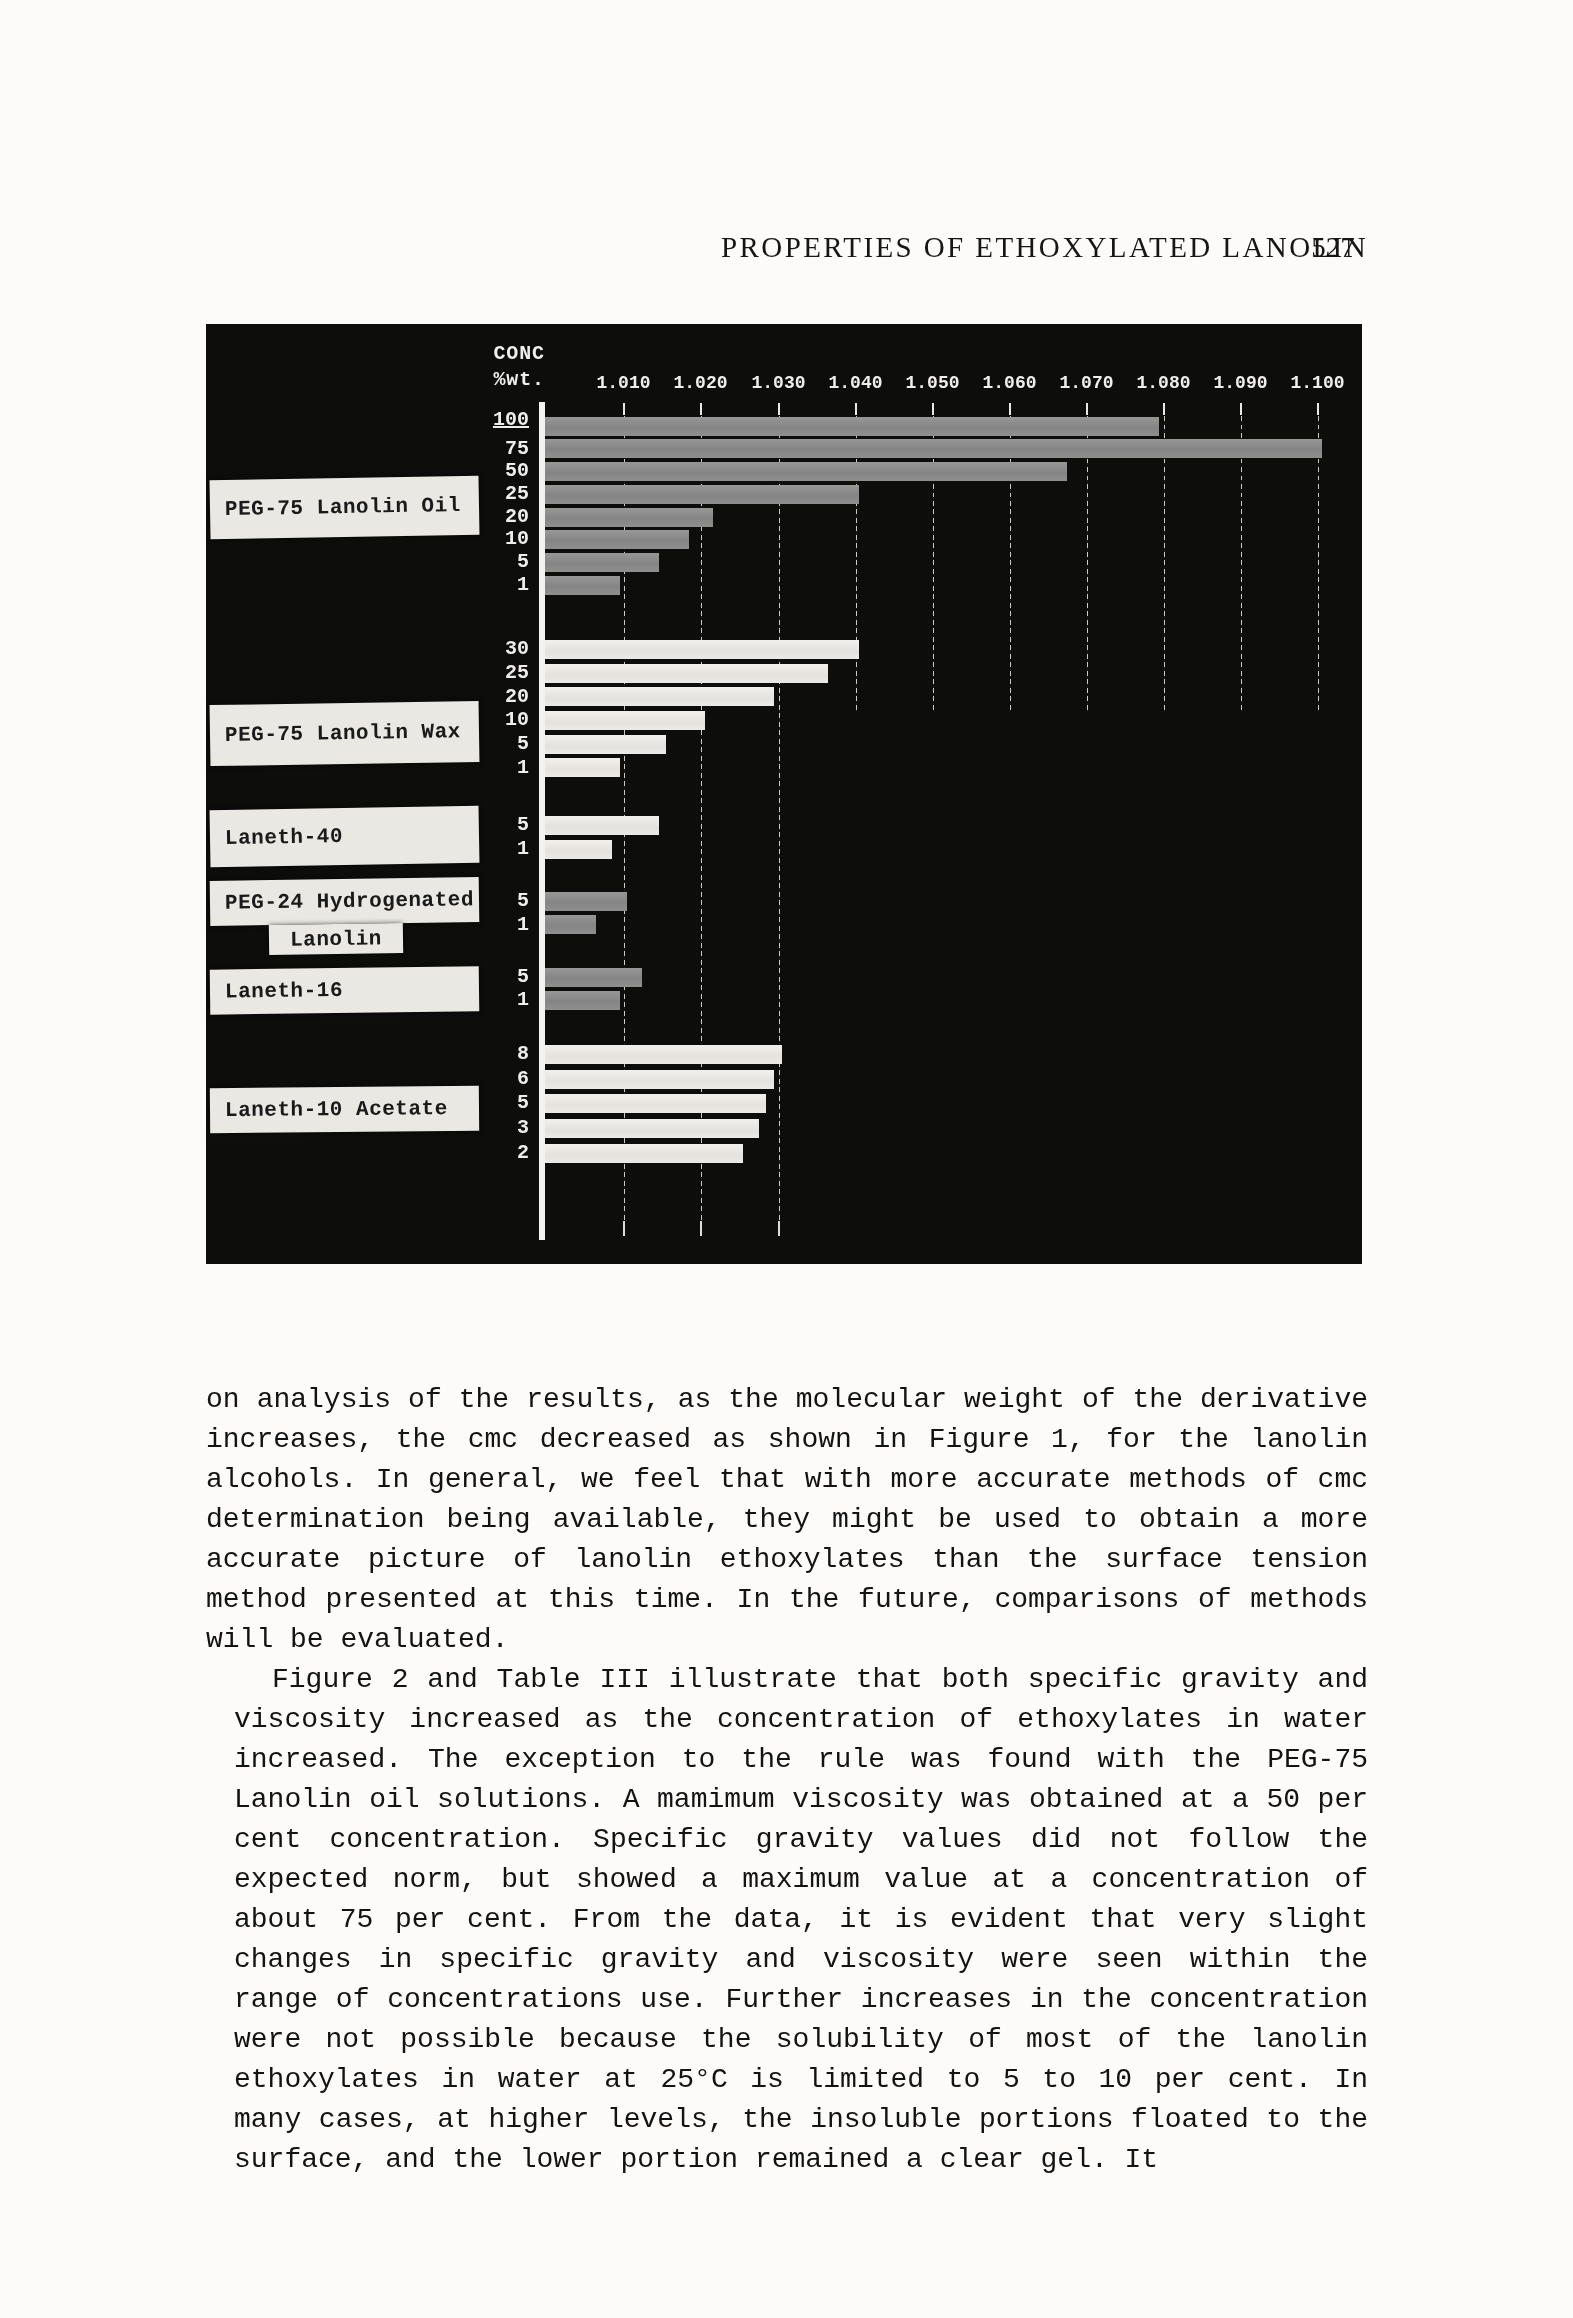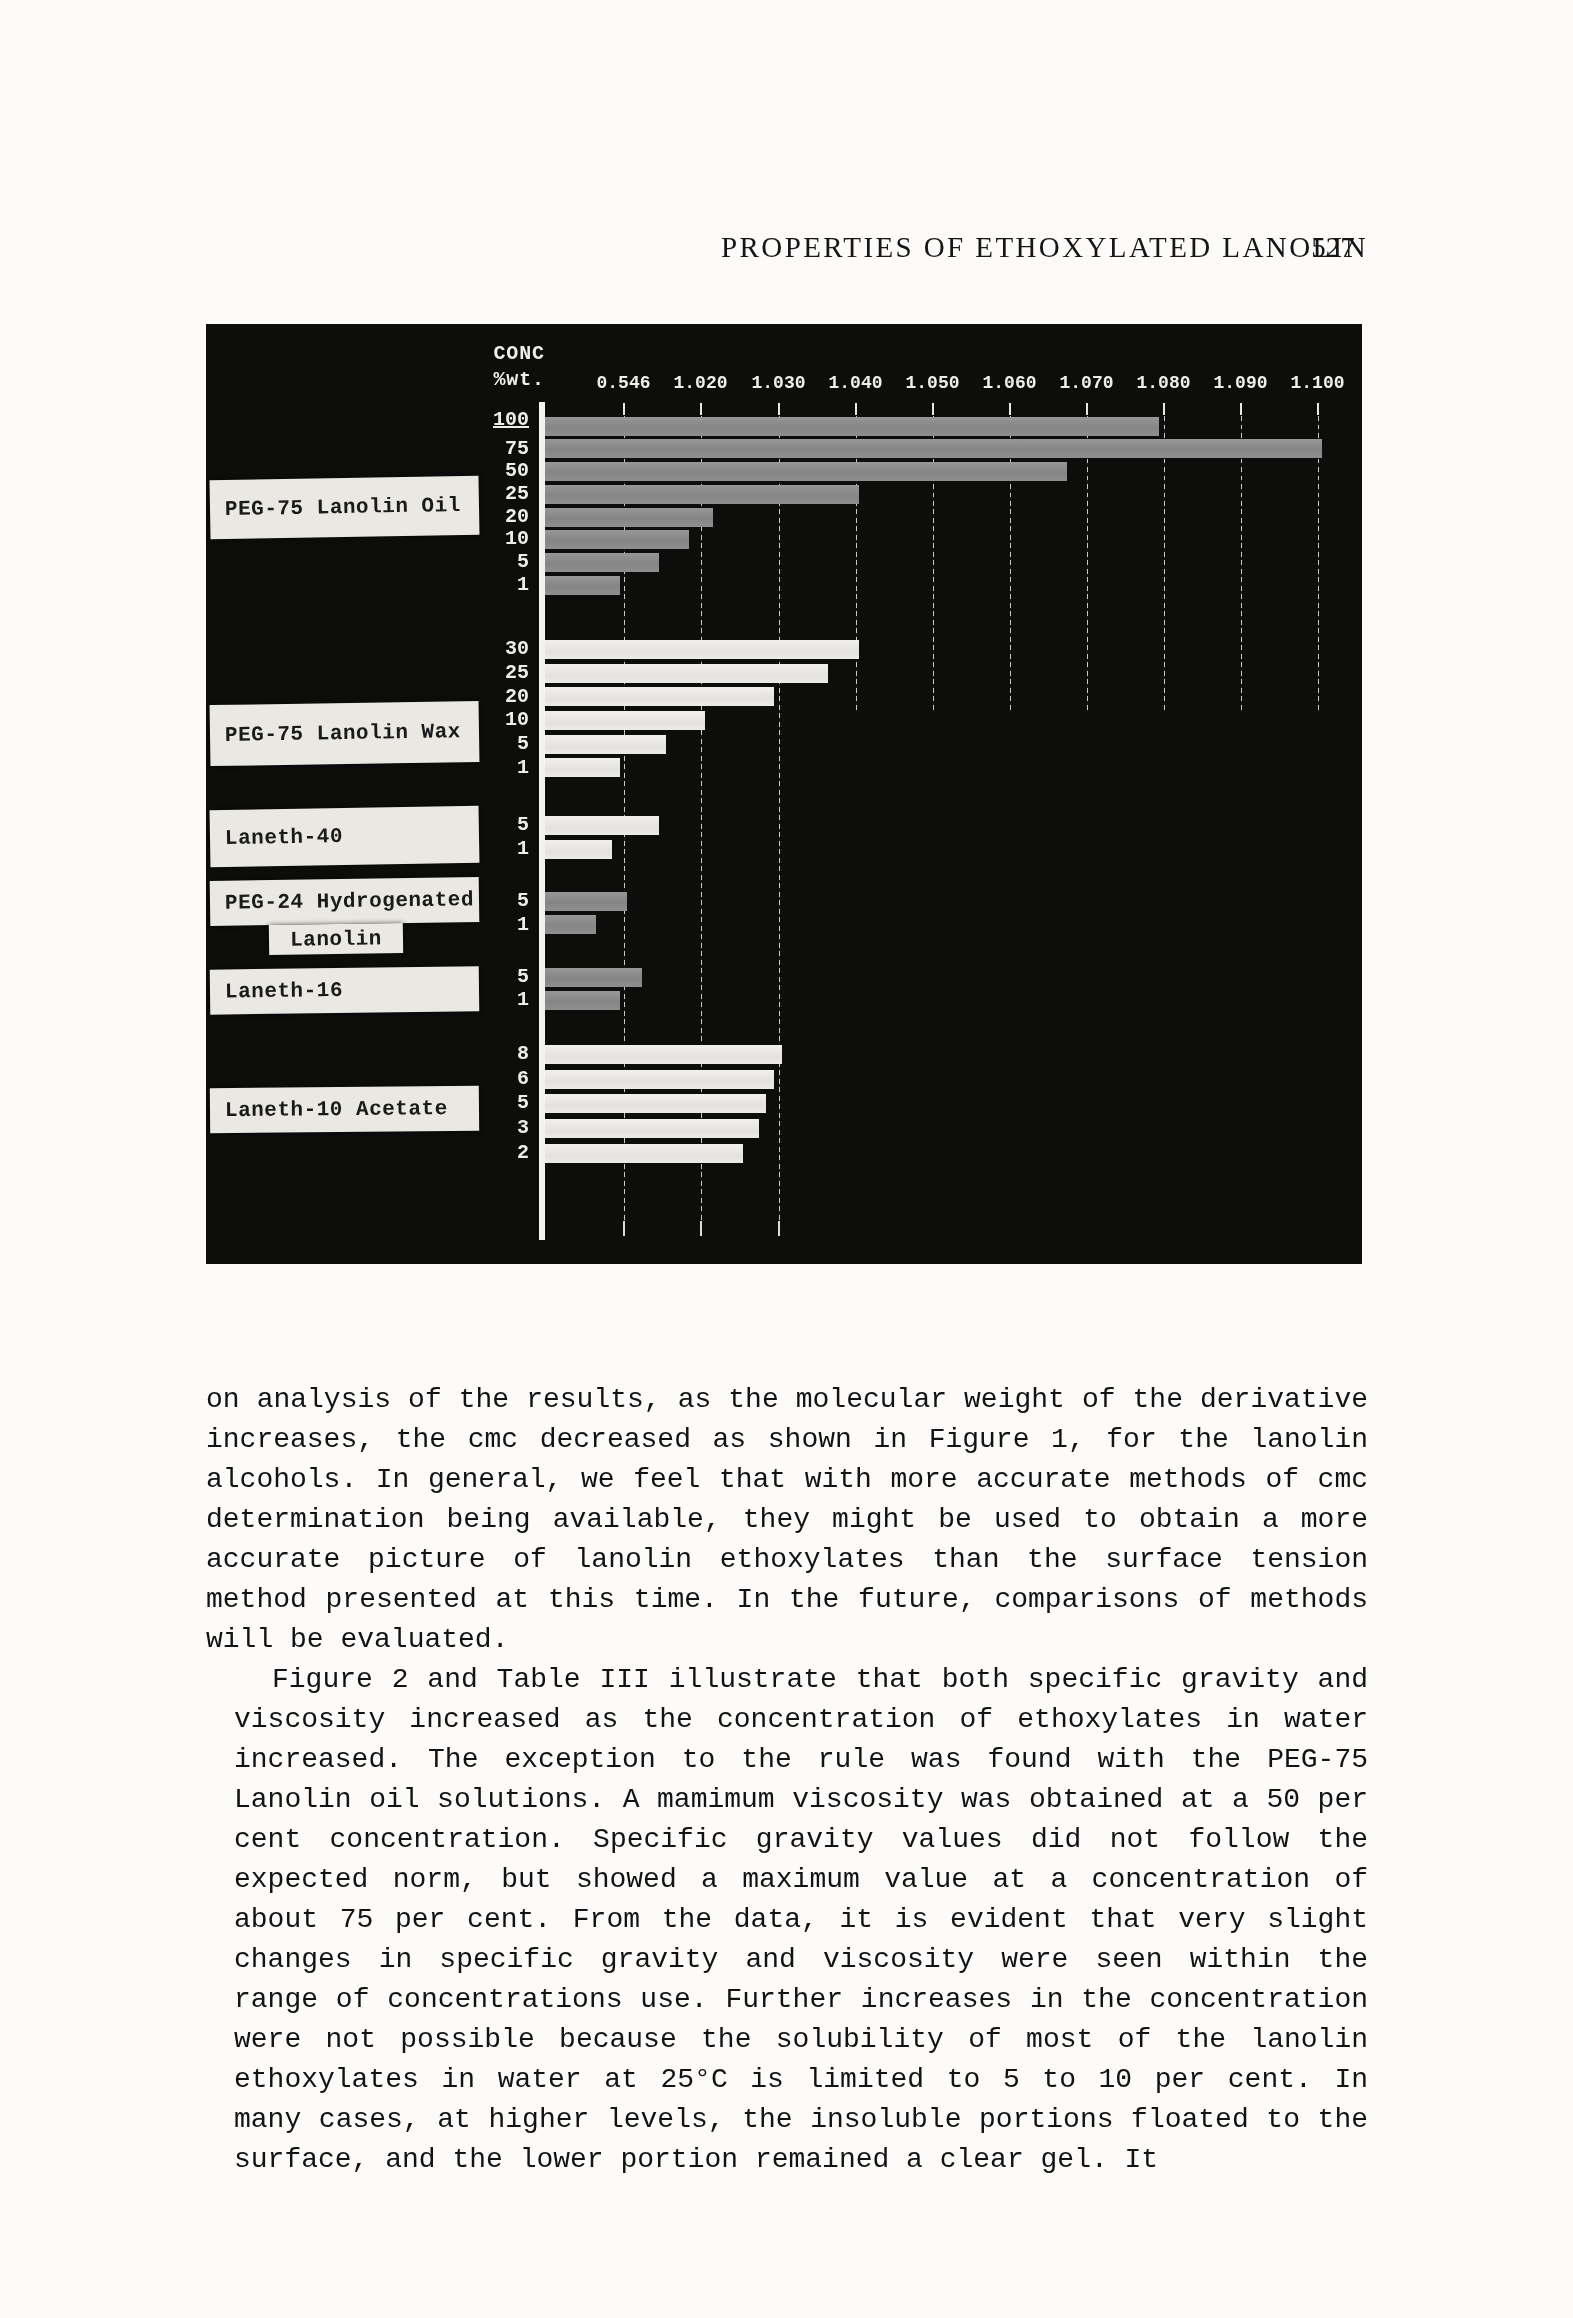--- a/index.html
+++ b/index.html
@@ -149,21 +149,21 @@
   <div class="running-head">
     <span class="head-title">PROPERTIES OF ETHOXYLATED LANOLIN</span>
     <span class="page-number">527</span>
   </div>
 
   <div class="figure-box" id="figure-box">
       <div class="axis-header">
         <div>CONC</div>
         <div>%wt.</div>
       </div>
-      <div class="axis-tick-label" style="left: 418px;">0.546</div>
+      <div class="axis-tick-label" style="left: 418px;">1.010</div>
       <div class="tick-mark" style="left: 417px;"></div>
       <div class="gridline full" style="left: 418px;"></div>
       <div class="bottom-tick" style="left: 417px;"></div>
       <div class="axis-tick-label" style="left: 495px;">1.020</div>
       <div class="tick-mark" style="left: 494px;"></div>
       <div class="gridline full" style="left: 495px;"></div>
       <div class="bottom-tick" style="left: 494px;"></div>
       <div class="axis-tick-label" style="left: 573px;">1.030</div>
       <div class="tick-mark" style="left: 572px;"></div>
       <div class="gridline full" style="left: 573px;"></div>

